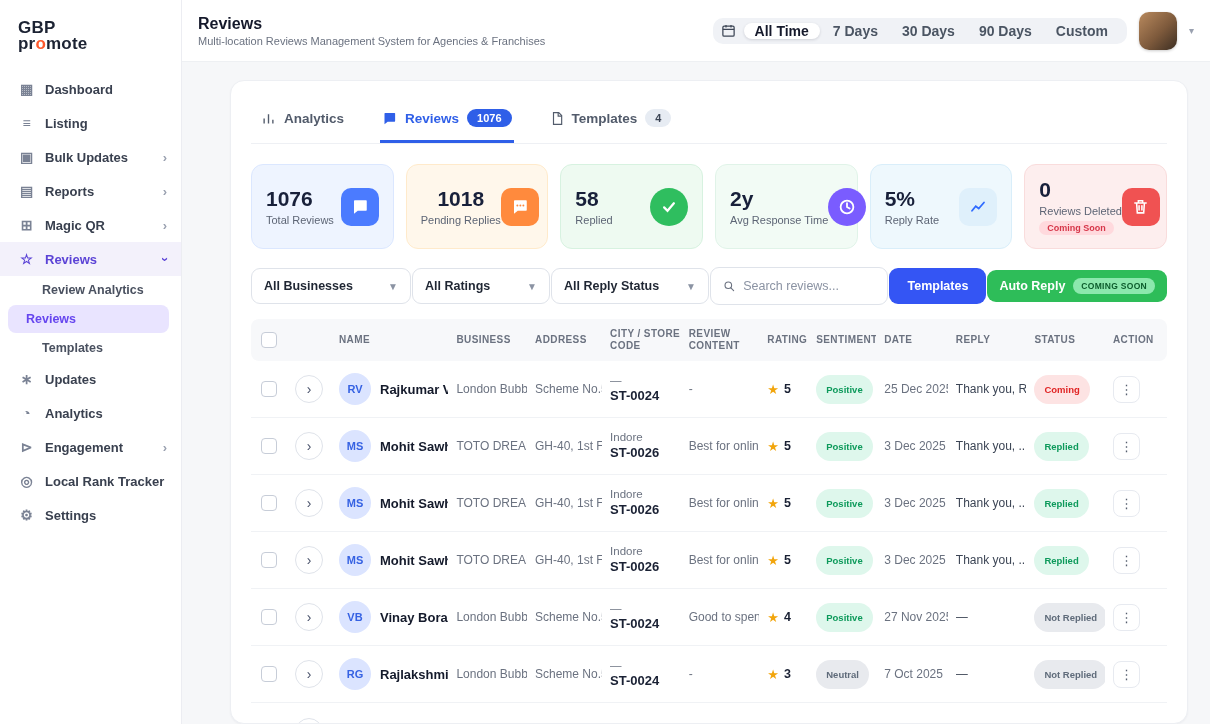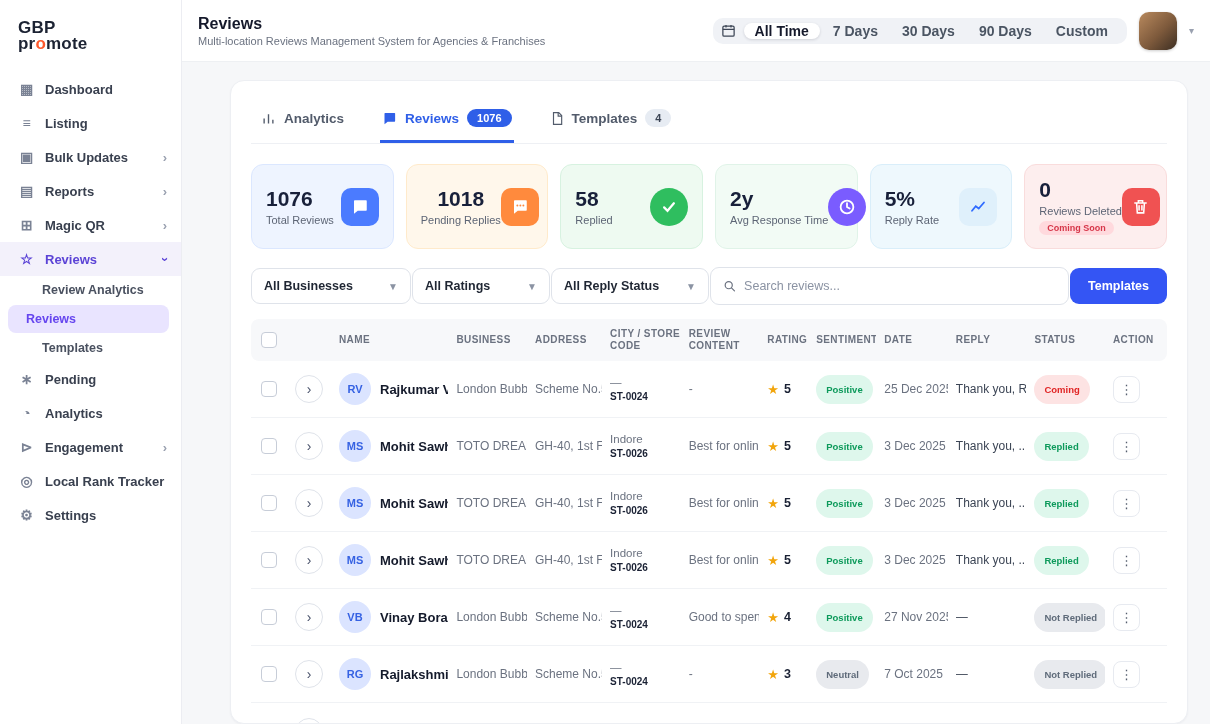--- a/index.html
+++ b/index.html
@@ -105,21 +105,21 @@
   .cell { overflow:hidden; white-space:nowrap; text-overflow:clip; }
   .cb { appearance:none; width:16px; height:16px; border:1.5px solid #c7cdd8; border-radius:4px;
     background:#fff; cursor:pointer; display:inline-block; }
   .expander { width:28px; height:28px; border-radius:50%; border:1px solid #dfe3ea; background:#fff;
     color:#475069; font-size:14px; display:flex; align-items:center; justify-content:center; cursor:pointer; }
   .name-cell { display:flex; align-items:center; gap:9px; min-width:0; }
   .row-avatar { width:32px; height:32px; border-radius:50%; background:#dbe4ff; color:#3662e3;
     font-size:11px; font-weight:800; display:flex; align-items:center; justify-content:center; flex:none;}
   .row-name { font-size:13px; font-weight:800; color:#141a2b; overflow:hidden; white-space:nowrap; }
   .city-line { font-size:11.5px; color:#6b7280; line-height:1.3;}
-  .store-line { font-size:10px; font-weight:800; color:#1a2134; line-height:1.3;}
+  .store-line { font-size:13px; font-weight:800; color:#1a2134; line-height:1.3;}
   .rating-cell { display:flex; align-items:center; gap:5px; }
   .star { color:#f2a50c; font-size:13px; }
   .rating-num { font-weight:800; color:#1a2134; font-size:12.5px;}
   .pill { display:inline-block; font-size:9.5px; font-weight:700; border-radius:999px; padding:9px 10px; white-space:nowrap;}
   .pill.positive, .pill.replied { background:#def7ec; color:#0d9a5b; }
   .pill.neutral, .pill.not-replied { background:#e8eaee; color:#5f6b7a; }
   .pill.failed { background:#fde3e3; color:#e02424; }
   .reply-cell { color:#3c4555; }
   .kebab { width:27px; height:27px; border:1px solid #e7eaf0; border-radius:8px; background:#fff;
     color:#555e6e; font-size:13px; cursor:pointer; display:flex; align-items:center; justify-content:center;}
@@ -185,21 +185,21 @@
         </div>
 
         <div class="nav-item child">
 
           <span class="nav-label">Templates</span>
 
         </div>
 
         <div class="nav-item">
           <span class="nav-ico">∗</span>
-          <span class="nav-label">Pending</span>
+          <span class="nav-label">Updates</span>
 
         </div>
 
         <div class="nav-item">
           <span class="nav-ico">◔</span>
           <span class="nav-label">Analytics</span>
 
         </div>
 
         <div class="nav-item">
@@ -365,20 +365,24 @@
           <span class="caret">▼</span>
         </div>
         <div class="search-box">
           <svg width="14" height="14" viewBox="0 0 24 24" fill="none" stroke="#6b7280" stroke-width="2.2" stroke-linecap="round">
               <circle cx="10.5" cy="10.5" r="6.5"></circle>
               <path d="M15.5 15.5L21 21"></path>
             </svg>
           <input type="text" placeholder="Search reviews..." style="">
         </div>
         <button class="btn-templates">Templates</button>
+        <button class="btn-autoreply">
+          <span>Auto Reply</span>
+          <span class="soon">COMING SOON</span>
+        </button>
       </div>
 
       <div class="tbl">
         <div class="tr thead">
           <input type="checkbox" class="cb" style="">
           <span></span>
           <span class="th">Name</span>
           <span class="th">Business</span>
           <span class="th">Address</span>
           <span class="th">City / Store Code</span>

